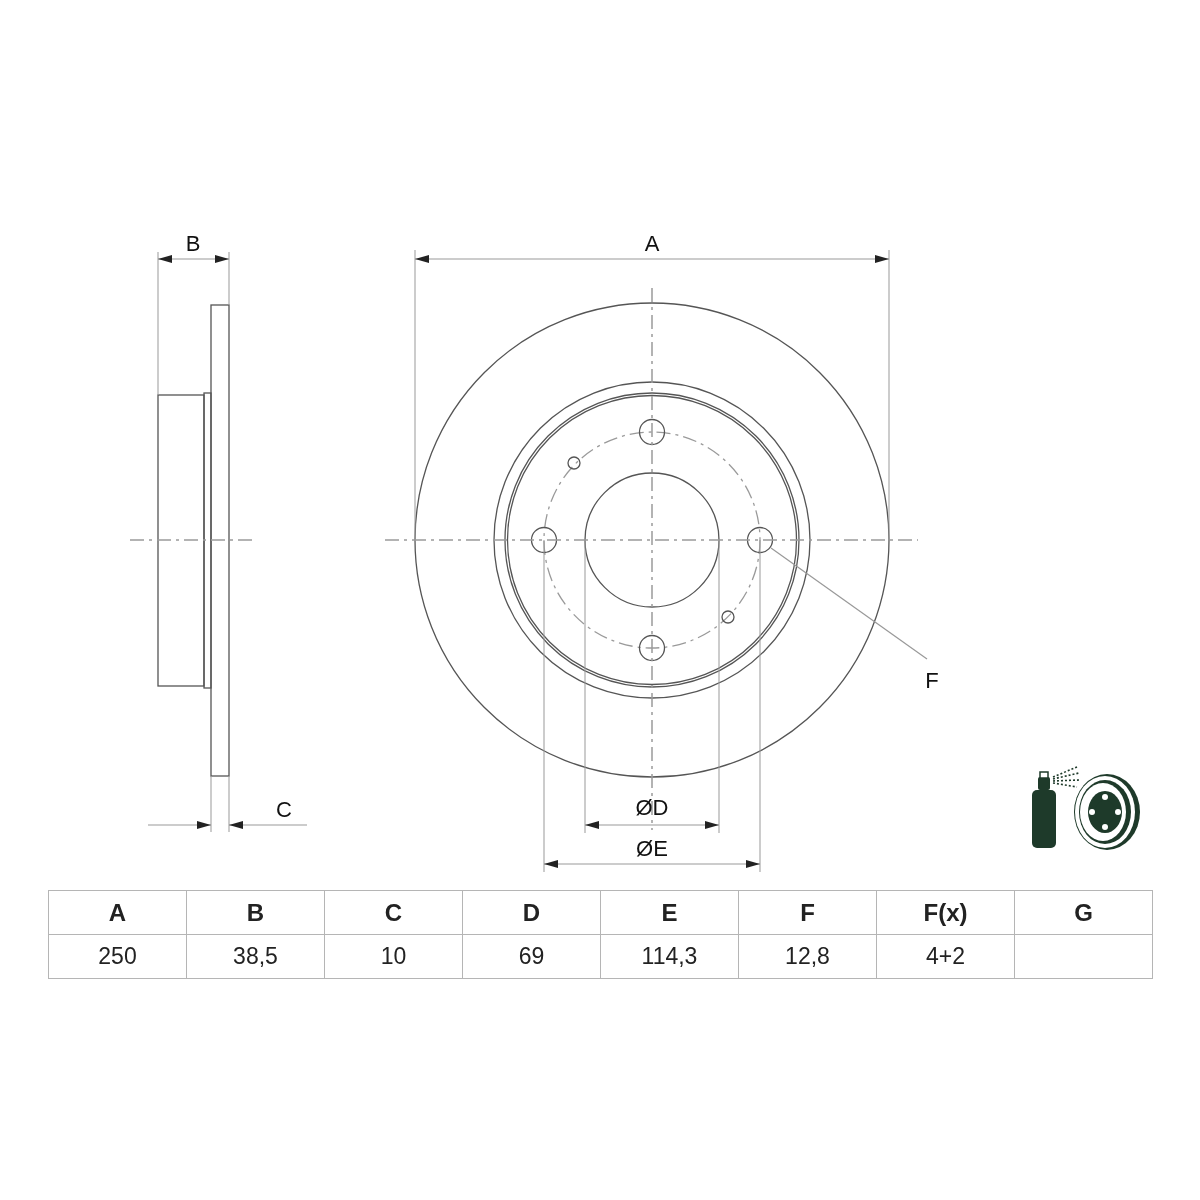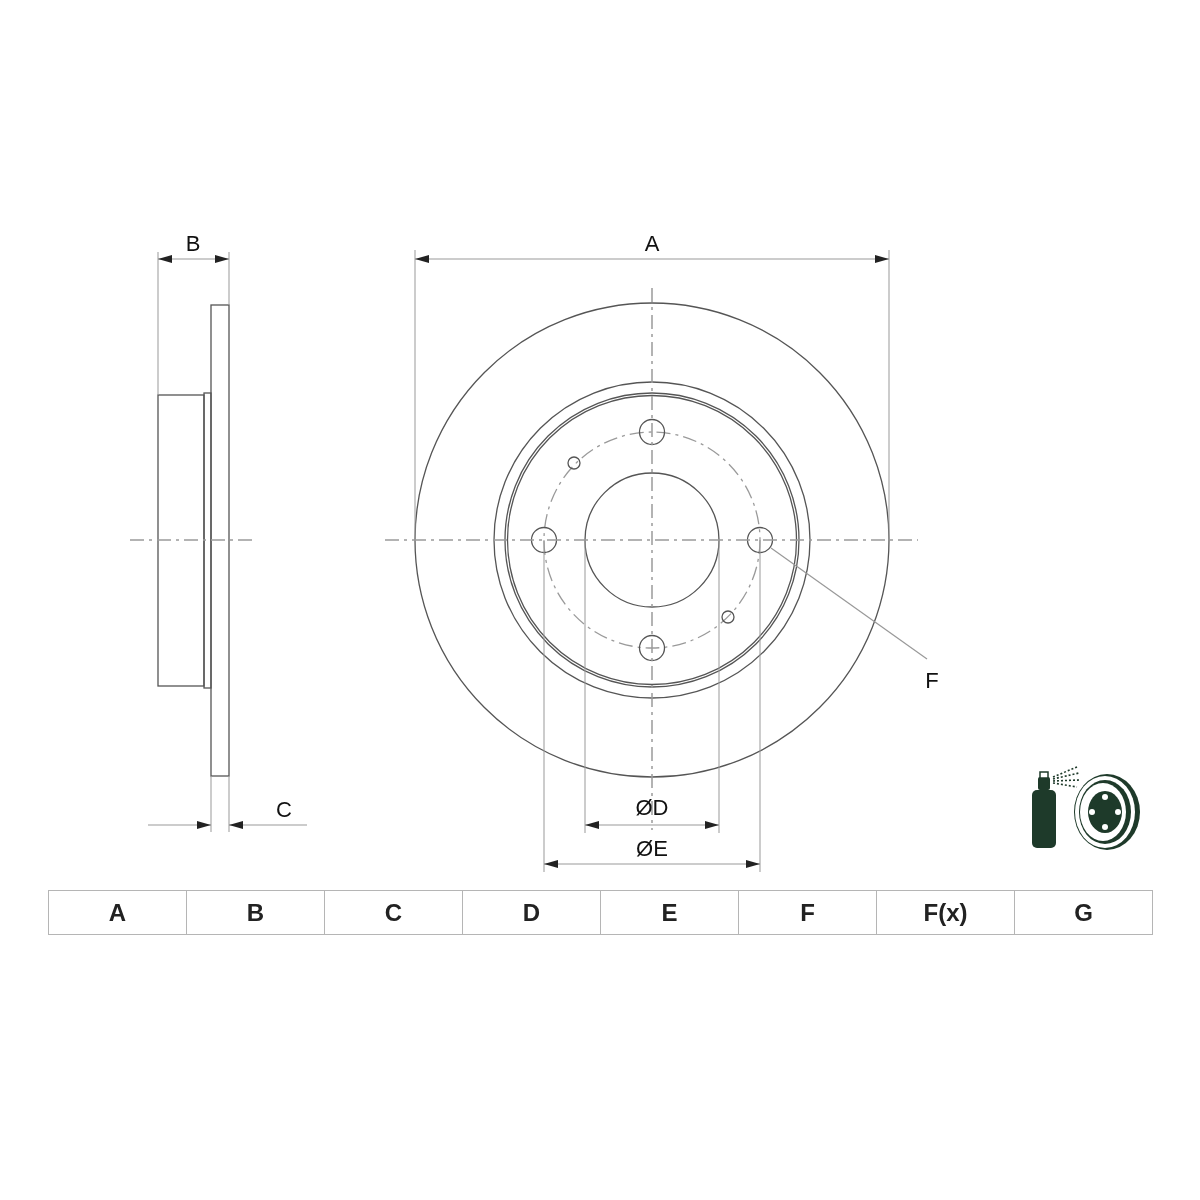--- a/index.html
+++ b/index.html
@@ -129,14 +129,24 @@
       <tr>
     <th>A</th>
     <th>B</th>
     <th>C</th>
     <th>D</th>
     <th>E</th>
     <th>F</th>
     <th>F(x)</th>
     <th>G</th>
   </tr>
+  <tr>
+    <td>250</td>
+    <td>38,5</td>
+    <td>10</td>
+    <td>69</td>
+    <td>114,3</td>
+    <td>12,8</td>
+    <td>4+2</td>
+    <td></td>
+  </tr>
 </tbody>
   </table>
 
 </body></html>

